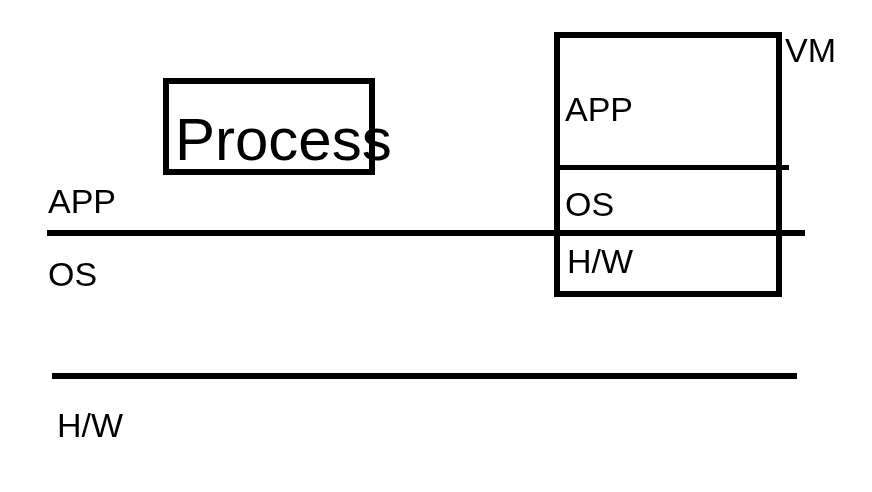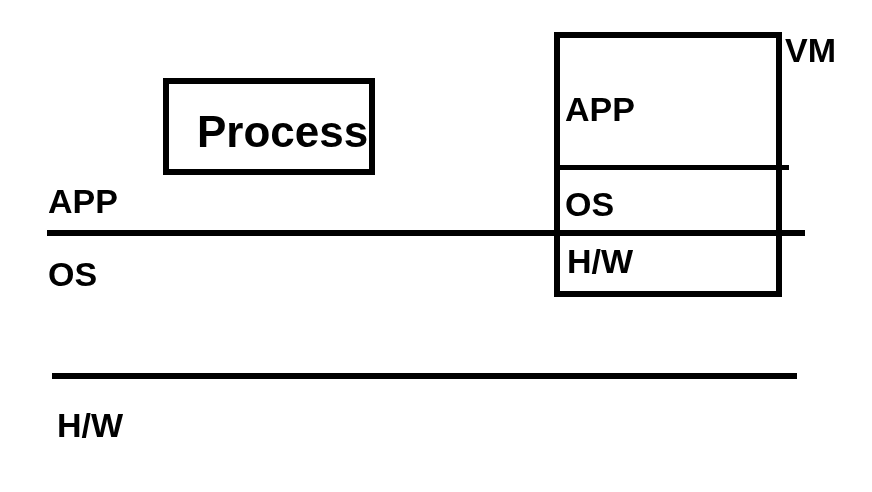--- a/index.html
+++ b/index.html
@@ -10,21 +10,21 @@
   .canvas {
     position: relative;
     width: 872px;
     height: 492px;
     background: #ffffff;
     overflow: hidden;
     font-family: "Liberation Sans", sans-serif;
   }
   .label {
     position: absolute;
-    font-weight: 700;
+    font-weight: 400;
     color: #000000;
     line-height: 1;
     white-space: nowrap;
     font-size: 34px;
     letter-spacing: 0px;
     text-align: right;
   }
   .hline {
     position: absolute;
     background: #000000;
@@ -36,21 +36,21 @@
     background: transparent;
     box-sizing: border-box;
   }
 
   
   .line-app-os { left: 47px;  top: 230px; width: 758px; }
   .line-os-hw  { left: 52px;  top: 373px; width: 745px; }
 
   
   .process-box   { left: 163px; top: 78px;  width: 212px; height: 97px; }
-  .process-label { left: 197px; top: 110px; font-size: 44px; }
+  .process-label { left: 175px; top: 110px; font-size: 60px; }
 
   
   .host-app { left: 48px; top: 184px; }
   .host-os  { left: 48px; top: 257px; }
   .host-hw  { left: 57px; top: 408px; }
 
   
   .vm-box        { left: 554px; top: 32px;  width: 228px; height: 265px; }
   .vm-divider    { left: 554px; top: 165px; width: 235px; height: 5px; }
   .vm-app        { left: 565px; top: 92px;  }

